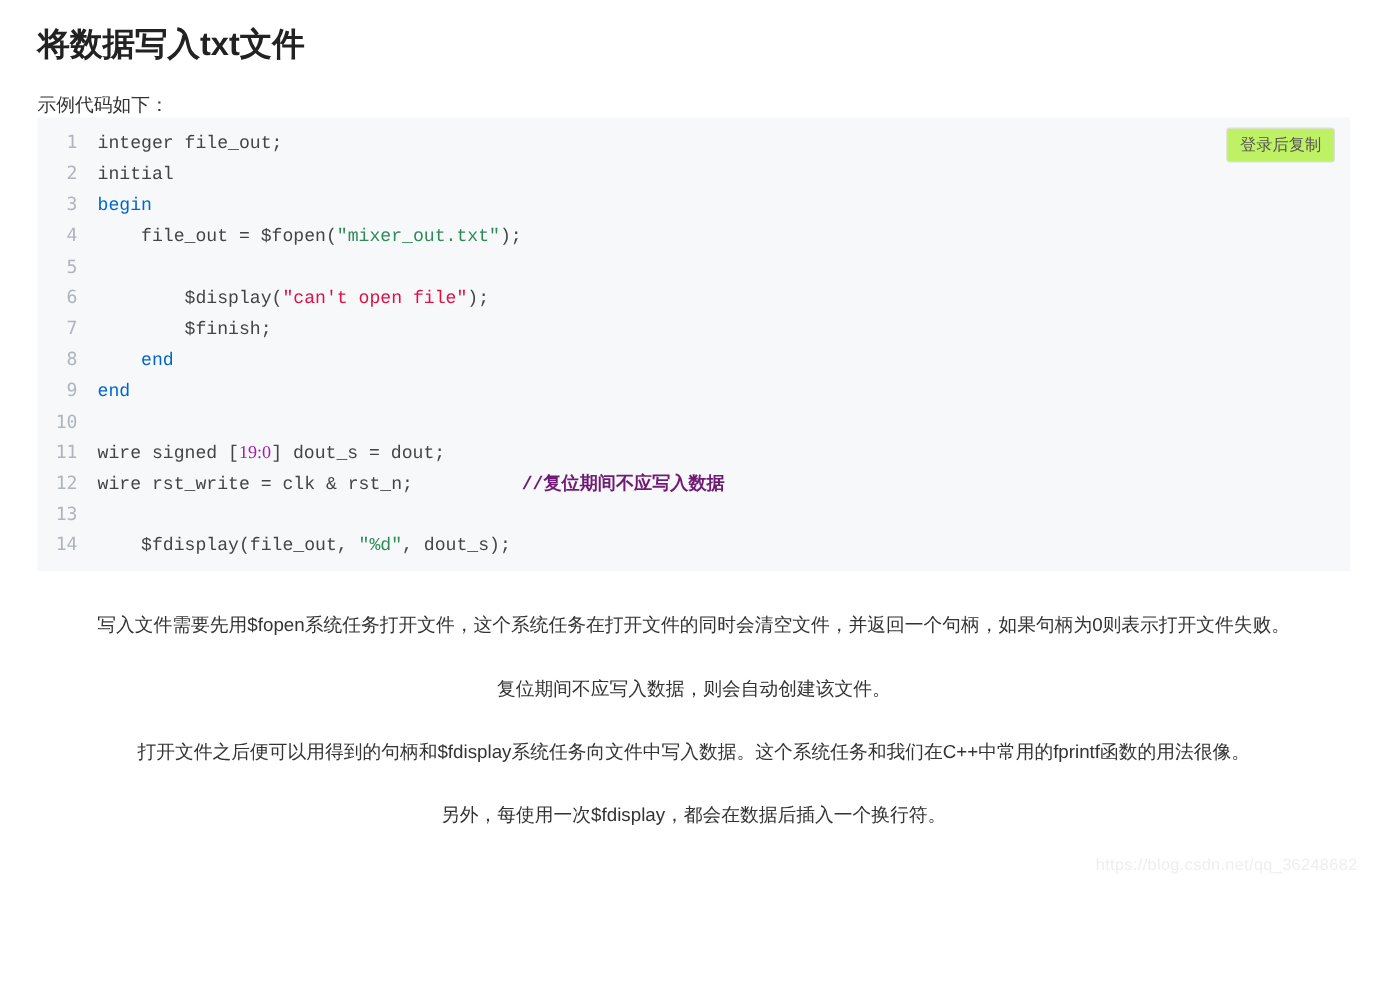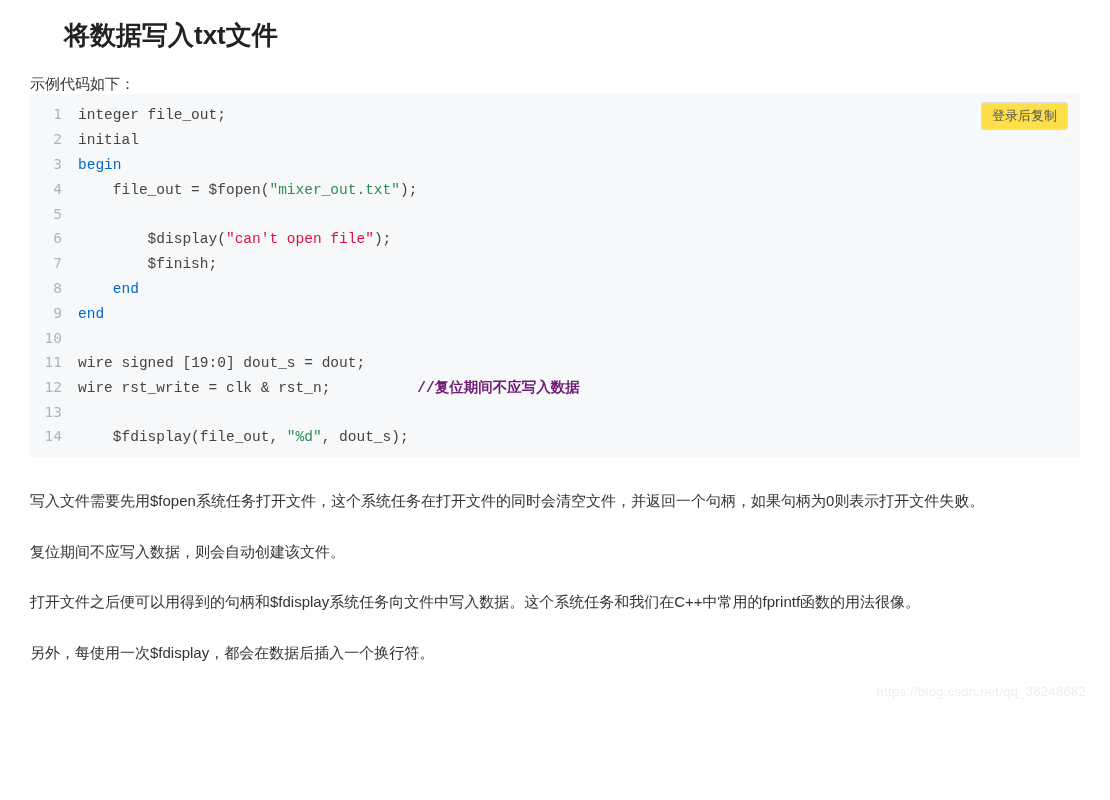--- a/index.html
+++ b/index.html
@@ -13,38 +13,37 @@
       color: #333;
       padding: 18px 30px;
       width: 1110px;
       position: relative;
     }
     h2 {
       font-size: 26px;
       font-weight: bold;
       color: #222;
       margin-bottom: 22px;
-      margin-left: 34px;
     }
     .intro {
       font-size: 15px;
       color: #333;
       margin-bottom: 0;
     }
     .code-block {
       background: #f6f8fa;
       position: relative;
       padding: 8px 0;
       margin-bottom: 30px;
     }
     .copy-btn {
       position: absolute;
       top: 8px;
       right: 12px;
-      background: #fde047;
+      background: #bef264;
       border: 1px solid #ddd;
       border-radius: 3px;
       padding: 4px 10px;
       font-size: 13px;
       color: #555;
       cursor: pointer;
     }
     .code-row {
       display: flex;
       align-items: baseline;
@@ -61,27 +60,28 @@
       font-family: Consolas, Monaco, monospace;
       flex-shrink: 0;
     }
     .code {
       white-space: pre;
       color: #444;
     }
     .kw { color: #0066cc; }
     .str { color: #d14; }
     .str-grn { color: #2e8b57; }
-    .num { color: #404040; font-weight: 500; }
+    .num { color: #a21caf; font-weight: 500; font-family: Liberation Serif, serif; }
     .cmt { color: #701a75; font-weight: bold; }
     .para {
       font-size: 15px;
       color: #333;
       line-height: 1.9;
       margin-bottom: 22px;
+      text-align: center;
     }
     .watermark {
       position: absolute;
       bottom: 8px;
       right: 24px;
       font-size: 13px;
       color: #eee;
       letter-spacing: 0.3px;
     }
   </style>

